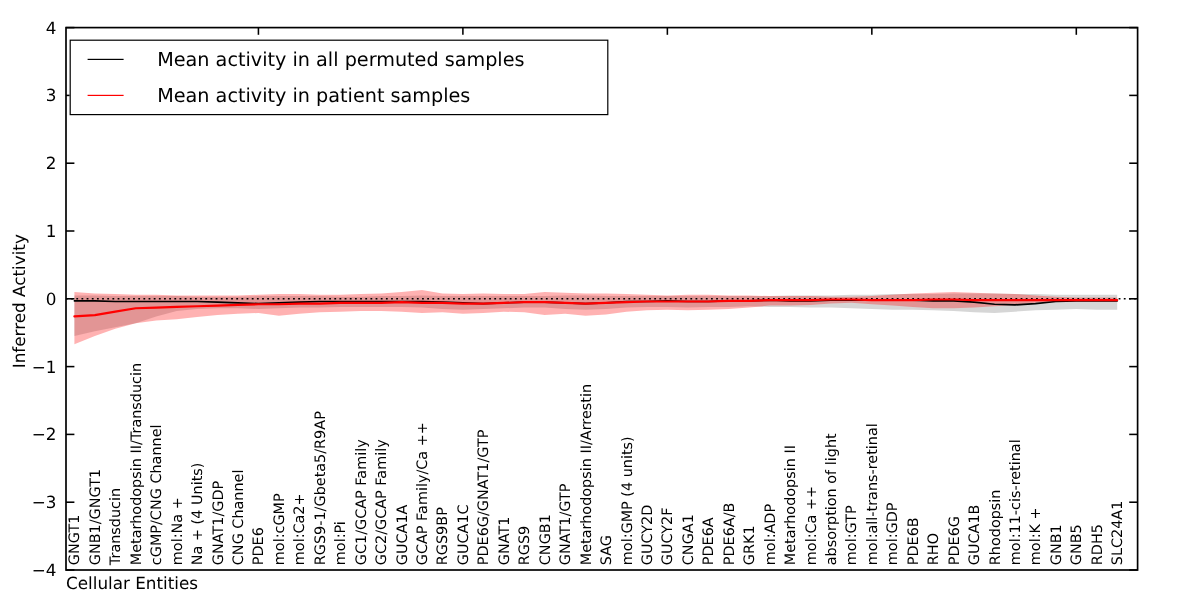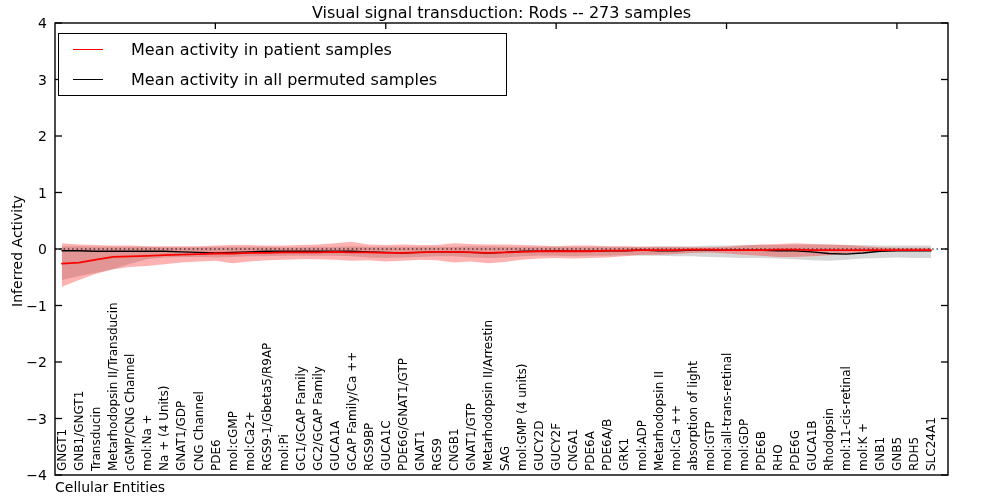--- a/index.html
+++ b/index.html
@@ -127,27 +127,26 @@
       <text transform="translate(815.9254901960785,471) rotate(-90)" text-anchor="start" font-size="12px" fill="#000" font-family="&quot;DejaVu Sans&quot;,&quot;Liberation Sans&quot;,sans-serif">GUCA1B</text>
       <text transform="translate(832.964705882353,471) rotate(-90)" text-anchor="start" font-size="12px" fill="#000" font-family="&quot;DejaVu Sans&quot;,&quot;Liberation Sans&quot;,sans-serif">Rhodopsin</text>
       <text transform="translate(850.0039215686274,471) rotate(-90)" text-anchor="start" font-size="12px" fill="#000" font-family="&quot;DejaVu Sans&quot;,&quot;Liberation Sans&quot;,sans-serif">mol:11-cis-retinal</text>
       <text transform="translate(867.043137254902,471) rotate(-90)" text-anchor="start" font-size="12px" fill="#000" font-family="&quot;DejaVu Sans&quot;,&quot;Liberation Sans&quot;,sans-serif">mol:K +</text>
       <text transform="translate(884.0823529411765,471) rotate(-90)" text-anchor="start" font-size="12px" fill="#000" font-family="&quot;DejaVu Sans&quot;,&quot;Liberation Sans&quot;,sans-serif">GNB1</text>
       <text transform="translate(901.121568627451,471) rotate(-90)" text-anchor="start" font-size="12px" fill="#000" font-family="&quot;DejaVu Sans&quot;,&quot;Liberation Sans&quot;,sans-serif">GNB5</text>
       <text transform="translate(918.1607843137256,471) rotate(-90)" text-anchor="start" font-size="12px" fill="#000" font-family="&quot;DejaVu Sans&quot;,&quot;Liberation Sans&quot;,sans-serif">RDH5</text>
       <text transform="translate(935.2,471) rotate(-90)" text-anchor="start" font-size="12px" fill="#000" font-family="&quot;DejaVu Sans&quot;,&quot;Liberation Sans&quot;,sans-serif">SLC24A1</text>
     </svg>
 
-  <div class="fig-title">Visual signal transduction: Rods -- 273 samples</div>
   <div class="y-label">Inferred Activity</div>
   <div class="x-label">Cellular Entities</div>
 
   <div class="legend">
     <div class="legend-row">
+      <span class="legend-line" style="border-top-color:#000000;"></span>
+      <span class="legend-text">Mean activity in all permuted samples</span>
+    </div>
+    <div class="legend-row">
       <span class="legend-line" style="border-top-color:#ff0000;"></span>
       <span class="legend-text">Mean activity in patient samples</span>
-    </div>
-    <div class="legend-row">
-      <span class="legend-line" style="border-top-color:#000000;"></span>
-      <span class="legend-text">Mean activity in all permuted samples</span>
     </div>
   </div>
 </div>
 
 </body></html>

